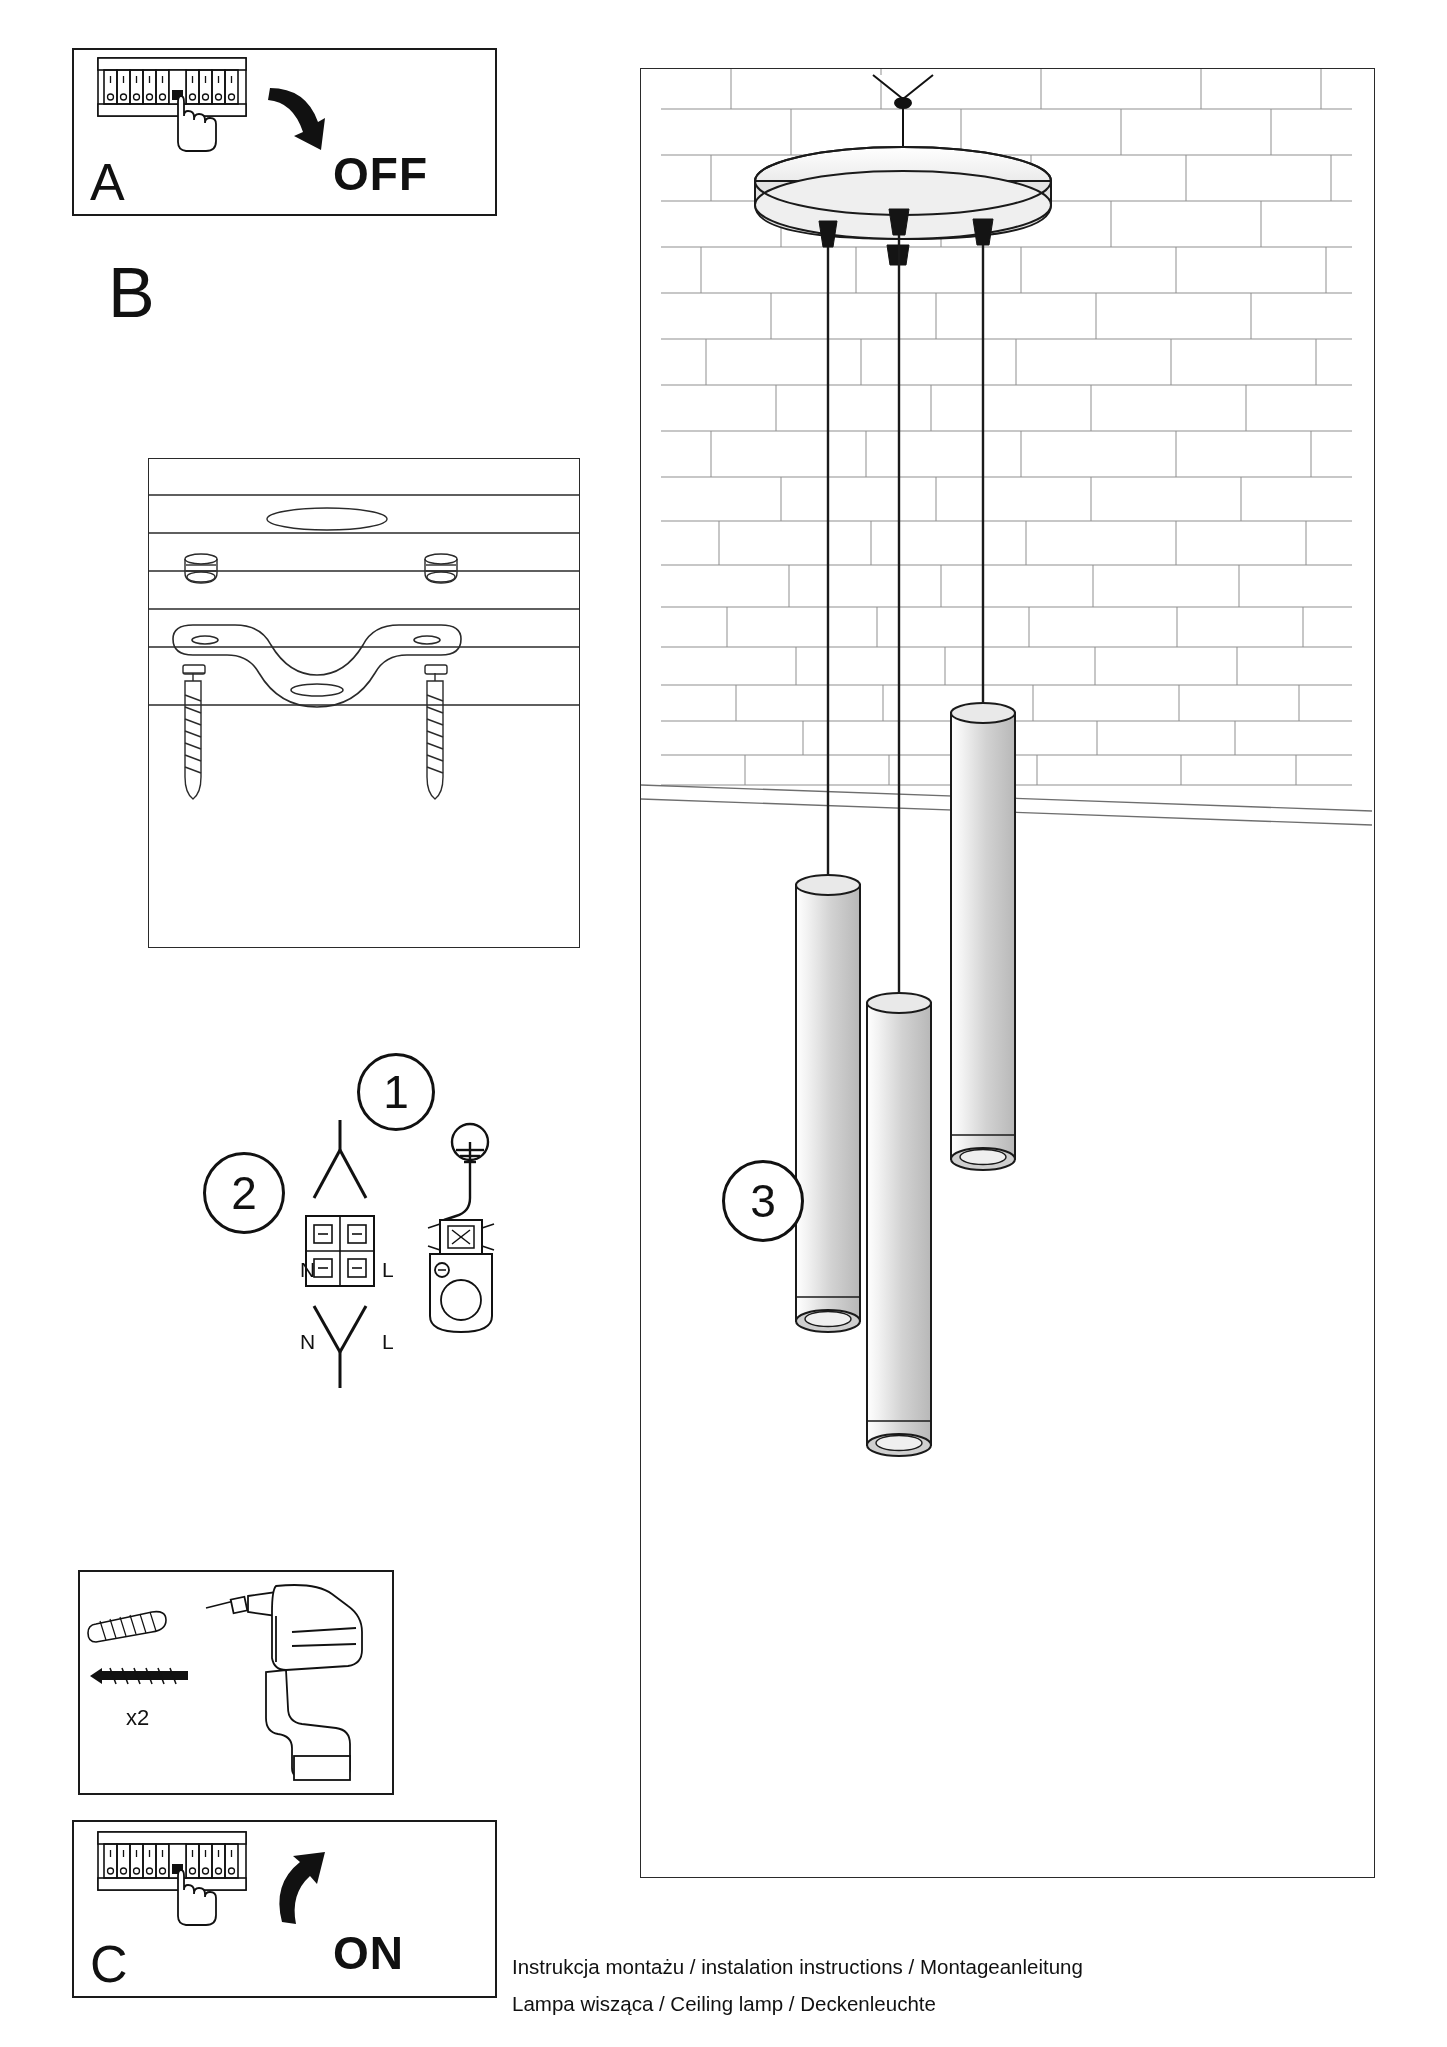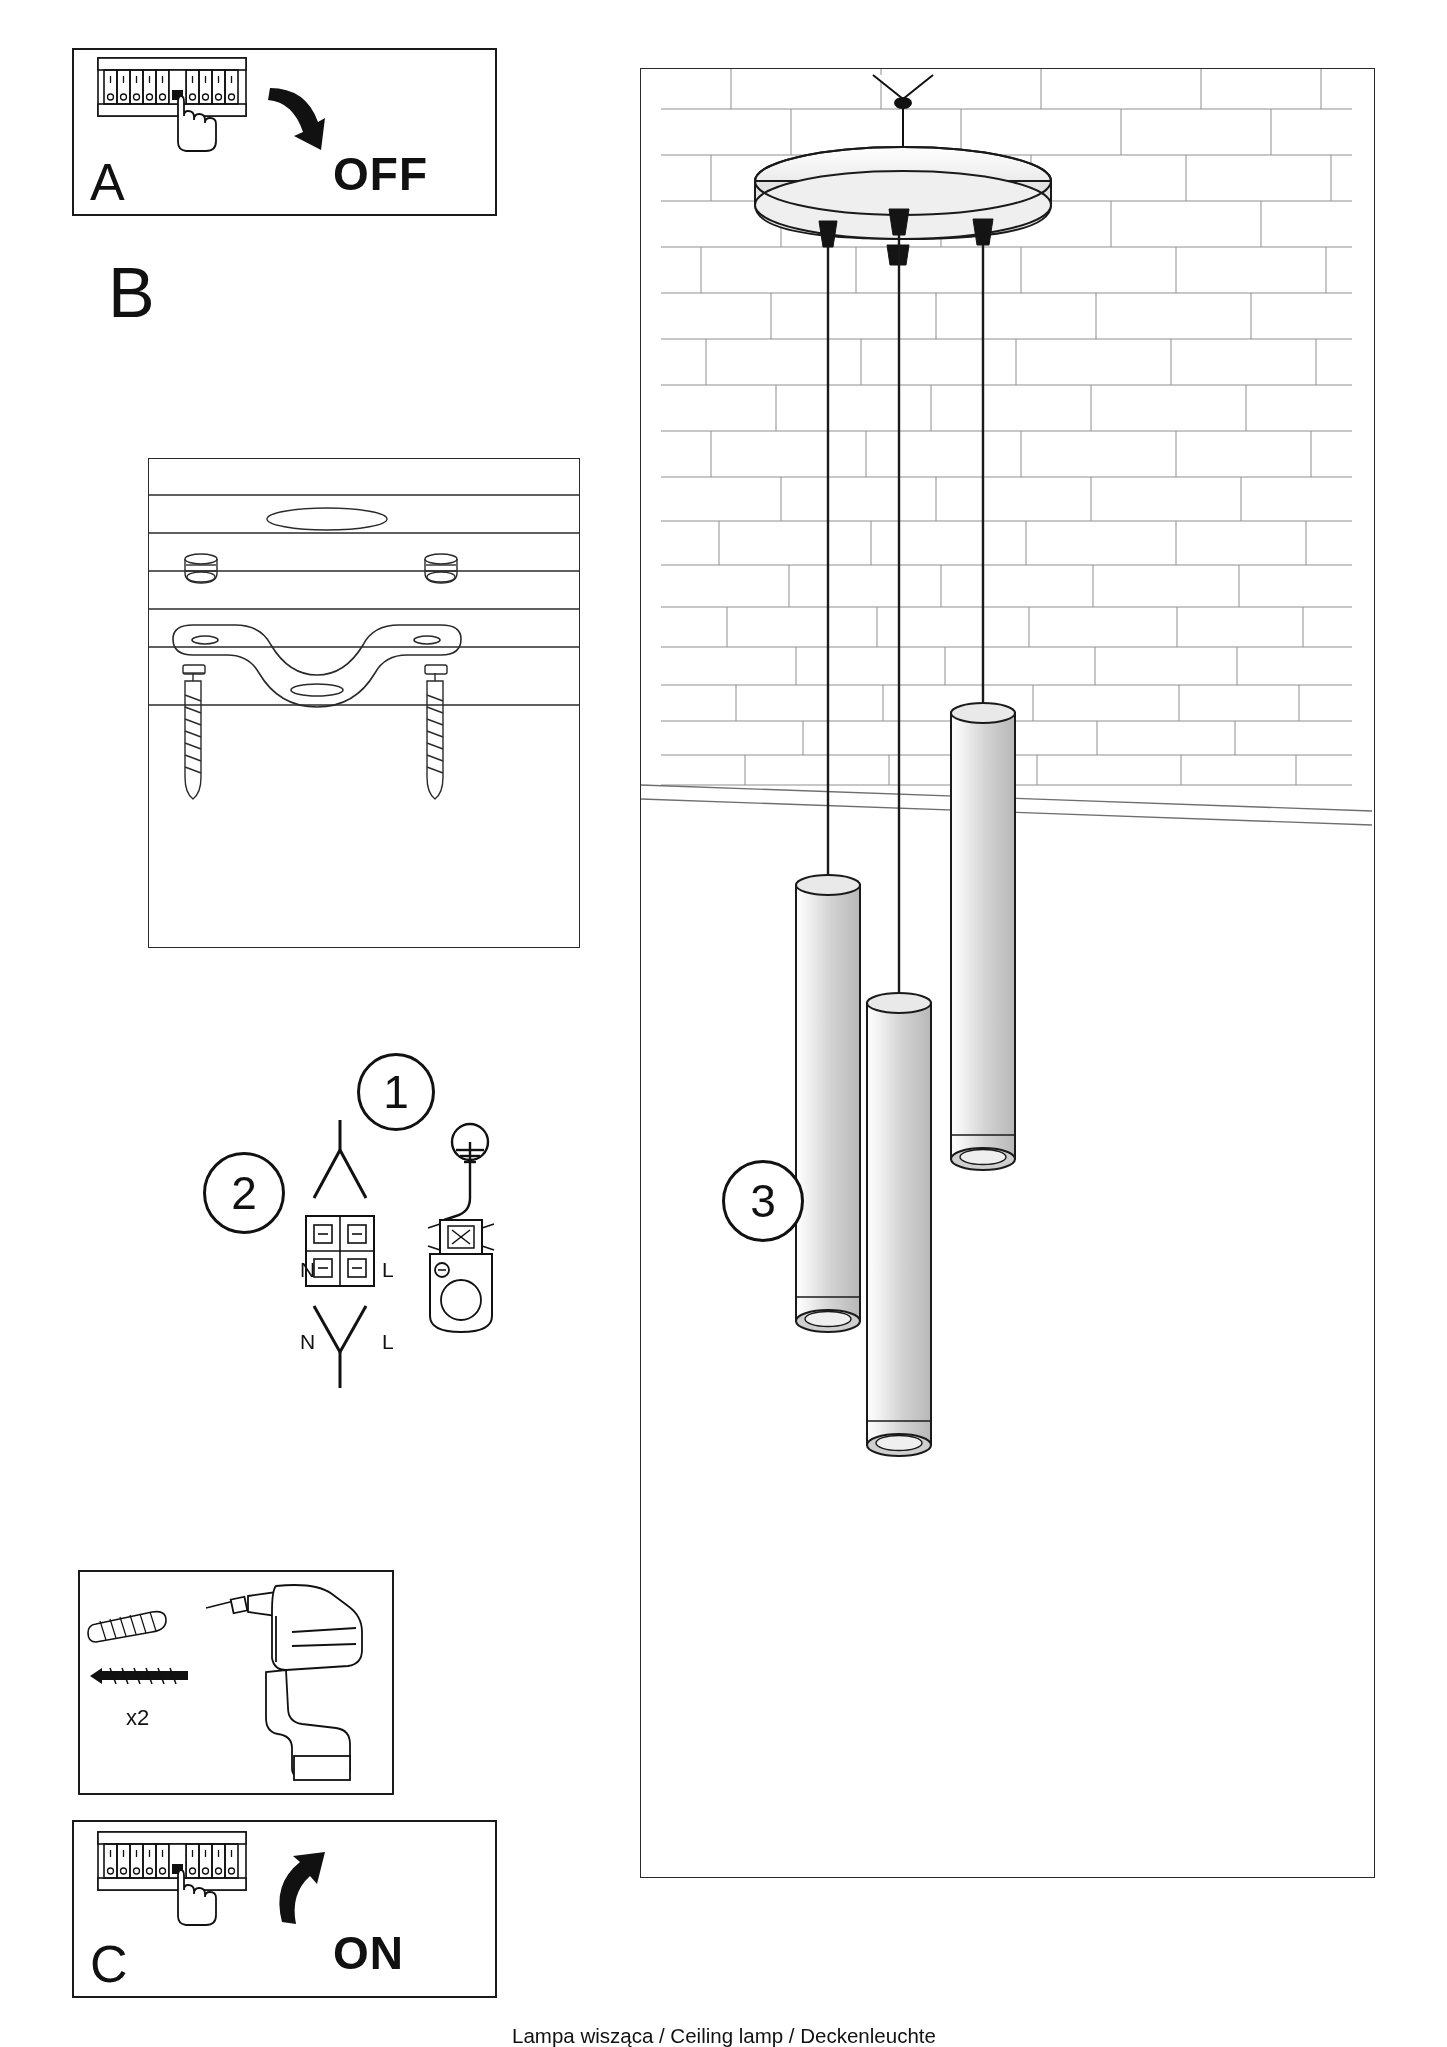--- a/index.html
+++ b/index.html
@@ -527,15 +527,16 @@
         <ellipse cx="258" cy="1374" rx="23" ry="7.5" fill="#efefef" stroke="#1a1a1a" stroke-width="1.4"></ellipse>
       </g>
     </svg>
 
   </div>
 
   <div class="circnum" style="left:722px;top:1160px;width:76px;height:76px;">
     <span>3</span>
   </div>
 
-  <div class="caption" style="left:512px;top:1992px;margin-top:32px;">Lampa wisząca / Ceiling lamp / Deckenleuchte</div>
+  <div class="caption" style="left:512px;top:1955px;">Instrukcja montażu / instalation instructions / Montageanleitung</div>
+  <div class="caption" style="left:512px;top:1992px;">Lampa wisząca / Ceiling lamp / Deckenleuchte</div>
 
 </div>
 
 </body></html>

